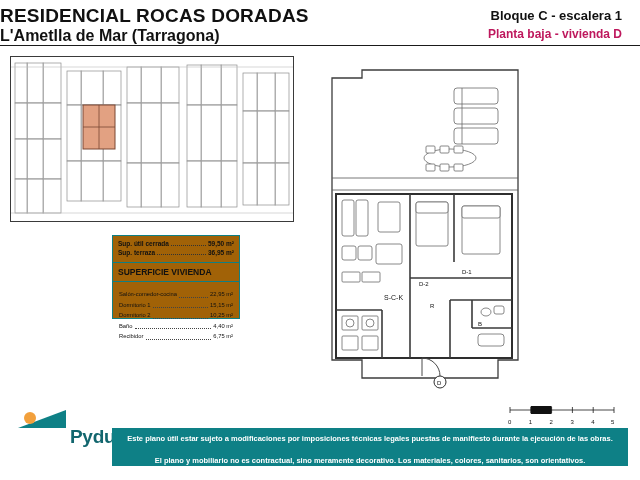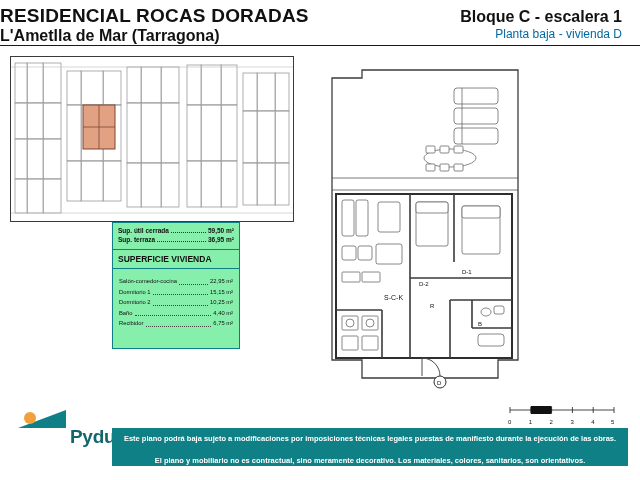--- a/index.html
+++ b/index.html
@@ -40,31 +40,31 @@
     position: absolute;
     left: 0px; top: 27px;
     font-size: 16px;
     font-weight: bold;
     color: #111;
     white-space: nowrap;
   }
   .block-line1 {
     position: absolute;
     right: 18px; top: 8px;
-    font-size: 16px;
+    font-size: 13px;
     font-weight: bold;
     color: #111;
     white-space: nowrap;
   }
   .block-line2 {
     position: absolute;
     right: 18px; top: 27px;
     font-size: 12px;
-    font-weight: normal;
-    color: #0369a1;
+    font-weight: bold;
+    color: #be185d;
     white-space: nowrap;
   }
   .header-rule {
     position: absolute;
     left: 0; top: 45px;
     width: 640px; height: 1px;
     background: #1a1a1a;
   }
 
   
@@ -73,24 +73,24 @@
     left: 10px; top: 56px;
     width: 282px; height: 164px;
     background: #ffffff;
     border: 1px solid #3a3a3a;
     overflow: hidden;
   }
 
   
   .surface-box {
     position: absolute;
-    left: 112px; top: 222px;
-    width: 128px; height: 127px;
+    left: 112px; top: 235px;
+    width: 128px; height: 84px;
     border: 1px solid #0e7f84;
-    background: #86efac;
+    background: #a16207;
     box-sizing: border-box;
   }
   .surf-top {
     position: absolute;
     left: 0; top: 0;
     width: 100%;
     box-sizing: border-box;
     padding: 3px 5px 2px 5px;
   }
   .surf-row {
@@ -436,17 +436,17 @@
 
   <div class="logo">
     <svg width="56" height="40" viewBox="0 0 56 40">
       <path d="M4 26 L52 8 L52 26 Z" fill="#0e8086"></path>
       <circle cx="16" cy="16" r="6" fill="#f2a03c"></circle>
     </svg>
     <div class="logo-text">Pydum</div>
   </div>
 
   <div class="footer">
-    <div class="footer-l1">Este plano podrá baja sujeto a modificaciones por imposiciones técnicas legales puestas de manifiesto durante la ejecución de las obras.</div>
+    <div class="footer-l1">Este plano útil estar sujeto a modificaciones por imposiciones técnicas legales puestas de manifiesto durante la ejecución de las obras.</div>
     <div class="footer-l2">El plano y mobiliario no es contractual, sino meramente decorativo. Los materiales, colores, sanitarios, son orientativos.</div>
   </div>
 
 </div>
 
 </body></html>

